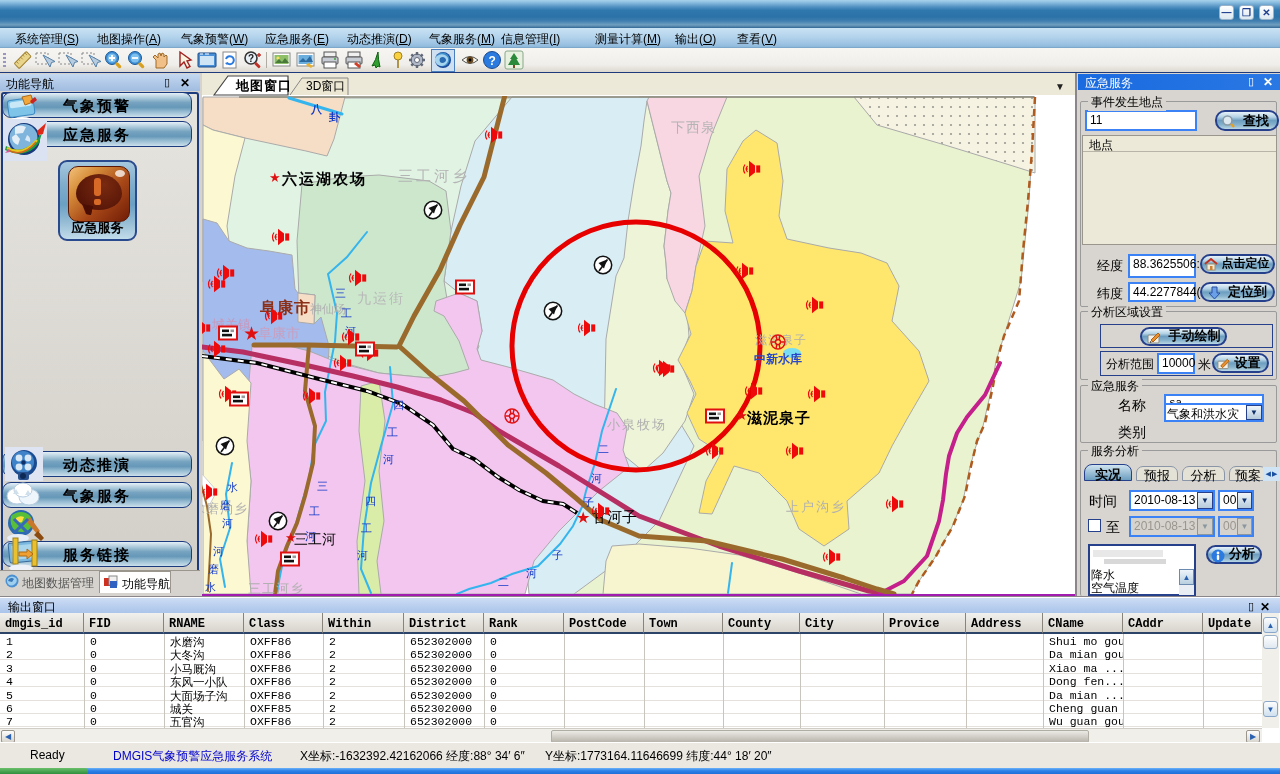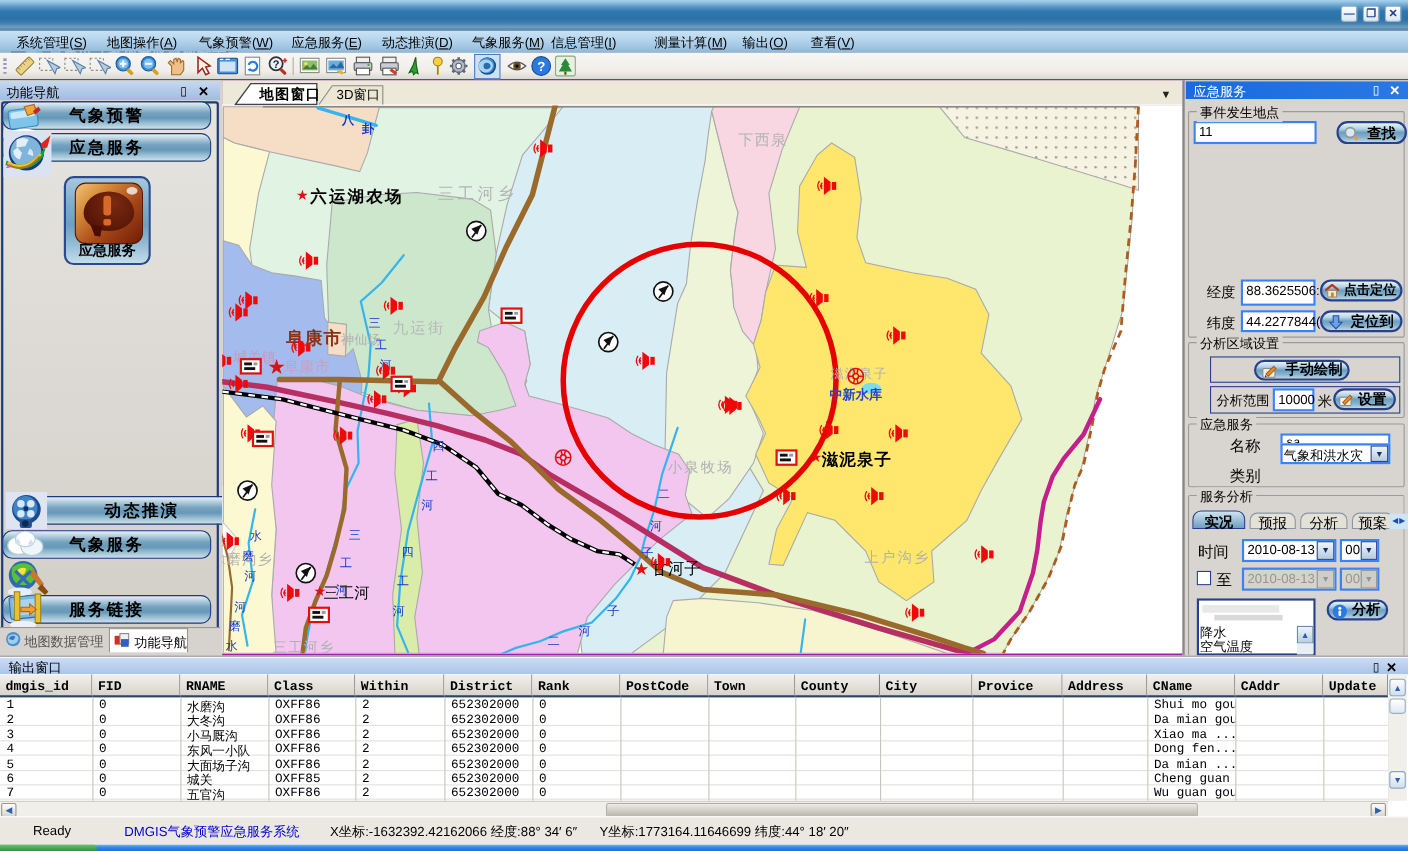--- a/index.html
+++ b/index.html
@@ -261,21 +261,21 @@
       <div style="position:absolute;left:8px;top:4px;width:62px;height:56px;border-radius:10px;background:linear-gradient(135deg,#f2c27c 0%,#d8903c 25%,#a84818 60%,#701c06 100%);border:1px solid #5a1804;">
         <div style="position:absolute;left:7px;top:7px;width:46px;height:36px;border-radius:50% 50% 50% 50%/55% 55% 45% 45%;background:radial-gradient(circle at 60% 30%,#7a2a10,#4a0e04);"></div>
         <div style="position:absolute;left:12px;top:38px;width:0;height:0;border-left:6px solid transparent;border-right:5px solid #4a0e04;border-top:9px solid #4a0e04;transform:rotate(12deg);"></div>
         <div style="position:absolute;left:25px;top:11px;width:7px;height:18px;background:#d86a28;border-radius:3px;"></div>
         <div style="position:absolute;left:25px;top:32px;width:7px;height:6px;background:#d86a28;border-radius:2px;"></div>
         <div style="position:absolute;right:4px;top:3px;width:10px;height:7px;border-radius:50%;background:rgba(255,255,255,0.75);"></div>
       </div>
       <div class="lbl">应急服务</div>
     </div>
 
-    <div class="navbtn" style="top:378px;margin-left:32px;">动态推演</div>
+    <div class="navbtn" style="top:378px;">动态推演</div>
     <div class="navbtn" style="top:409px;">气象服务</div>
     <div class="navbtn" style="top:468px;">服务链接</div>
     <svg class="abs" style="left:5px;top:374px;" width="38" height="34" viewBox="0 0 38 34">
       <rect x="0" y="0" width="38" height="34" fill="#dfe4f2"></rect>
       <circle cx="19" cy="16" r="13" fill="#1a4a90"></circle>
       <circle cx="18" cy="15" r="11" fill="#3f84c8"></circle>
       <circle cx="14" cy="11" r="3.4" fill="#d8e8f4"></circle>
       <circle cx="23" cy="11" r="3.4" fill="#d8e8f4"></circle>
       <circle cx="14" cy="20" r="3.4" fill="#d8e8f4"></circle>
       <circle cx="23" cy="20" r="3.4" fill="#d8e8f4"></circle>
@@ -703,20 +703,23 @@
       <span style="position:absolute;right:9px;top:1px;font-weight:bold;">✕</span>
     </div>
     <div class="groupbox" style="left:3px;top:28px;width:197px;height:206px;"></div>
     <div class="grouplabel" style="left:11px;top:21px;">事件发生地点</div>
     <div class="ctl-input" style="left:8px;top:37px;width:112px;height:21px;">11</div>
     <div class="bluebtn" style="left:138px;top:37px;width:64px;height:21px;line-height:17px;padding-left:18px;">查找
       <svg style="position:absolute;left:4px;top:2px;" width="15" height="15" viewBox="0 0 15 15">
           <circle cx="6.5" cy="6.5" r="4.5" fill="#dce8ee" stroke="#8a9aa8" stroke-width="1.6"></circle>
           <line x1="10" y1="10" x2="13" y2="13" stroke="#e8a020" stroke-width="2.4"></line>
         </svg>
+    </div>
+    <div class="abs" style="left:5px;top:62px;width:195px;height:110px;background:#ece9d8;border:1px solid #9a968e;">
+      <div style="position:absolute;left:0;top:0;width:100%;height:16px;border-bottom:1px solid #b8b4a8;font-size:12px;padding:1px 0 0 6px;">地点</div>
     </div>
     <span class="abs" style="left:20px;top:184px;font-size:13px;">经度</span>
     <div class="ctl-input" style="left:51px;top:181px;width:68px;height:24px;">88.3625506:</div>
     <div class="bluebtn" style="left:123px;top:181px;width:75px;height:20px;font-size:12px;line-height:15px;padding-left:16px;">点击定位
       <svg style="position:absolute;left:2px;top:2px;" width="14" height="13" viewBox="0 0 14 13">
           <path d="M1 6 L7 1 L13 6" stroke="#c03020" stroke-width="2" fill="none"></path>
           <rect x="3" y="6" width="8" height="6" fill="#f0ead8" stroke="#a09070"></rect>
           <rect x="6" y="8" width="2.5" height="4" fill="#d08030"></rect>
         </svg>
     </div>

